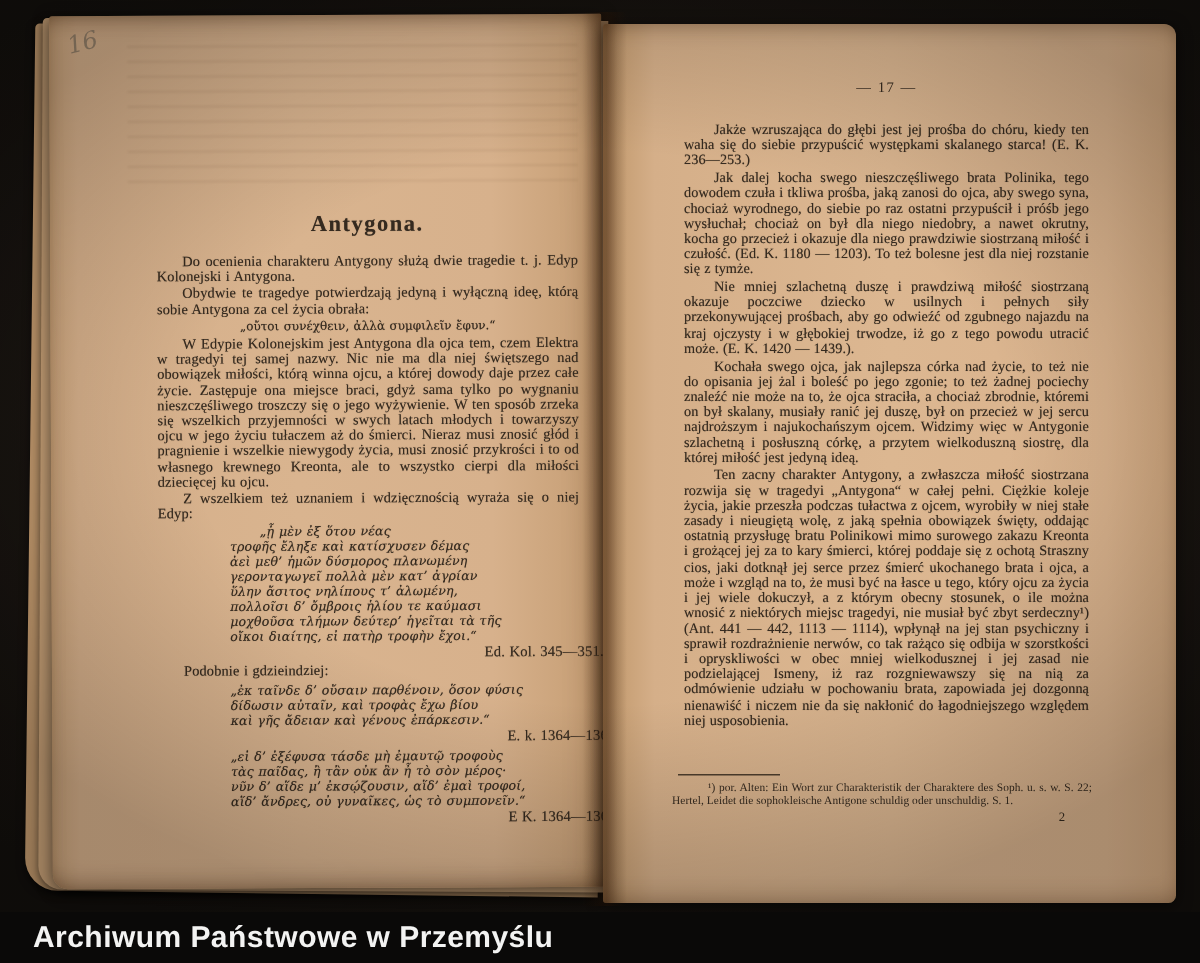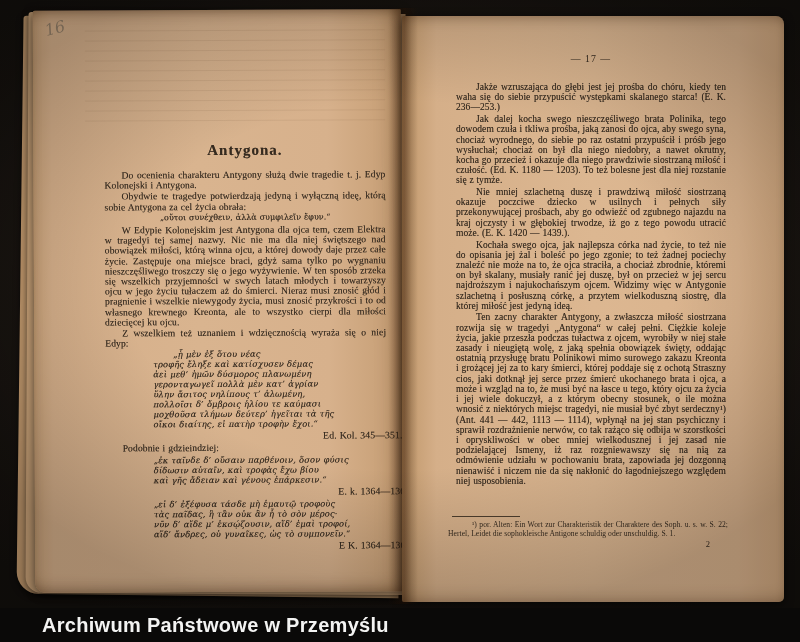--- a/index.html
+++ b/index.html
@@ -59,21 +59,21 @@
   .col-right p{margin:0 0 1.5px 0;text-indent:20px;}
   .footnote-wrap{position:absolute;left:46px;top:500px;width:280px;}
   .footnote-rule{width:68px;height:0;border-top:1px solid #4d3d2c;margin:0 0 3px 4px;}
   .footnote{margin:0;font-size:7.6px;line-height:9px;text-align:justify;text-indent:24px;
     letter-spacing:.05px;}
   .signature{margin:1px 18px 0 0;text-align:right;font-size:8.5px;}
   
   .watermark-bar{position:absolute;left:0;top:608px;width:800px;height:34px;background:#0a0908;
     display:flex;align-items:center;}
   .watermark-bar span{font-family:"Liberation Sans",sans-serif;font-weight:bold;font-size:20px;
-    color:#f3f3f2;padding-left:10px;letter-spacing:.3px;margin-left:32px;}
+    color:#f3f3f2;padding-left:22px;letter-spacing:.3px;}
 </style>
 </head>
 <body>
 
 <div class="canvas">
   <div class="photo">
 
     <div class="stacked-edge edge2"></div>
     <div class="stacked-edge edge1"></div>
 

